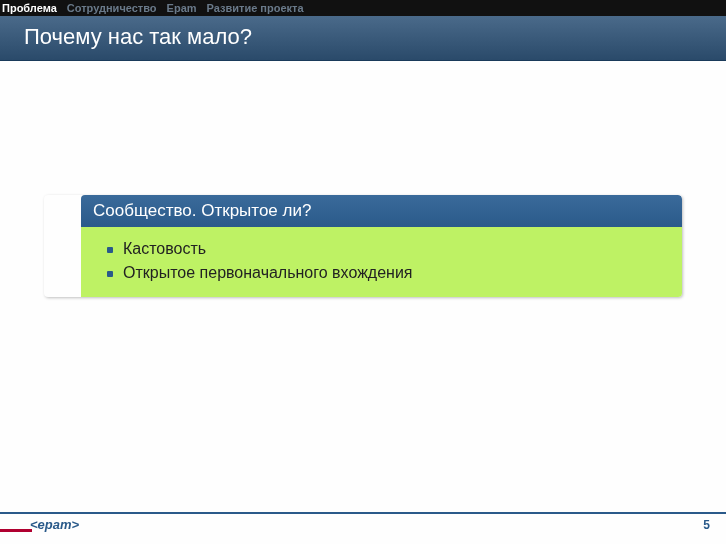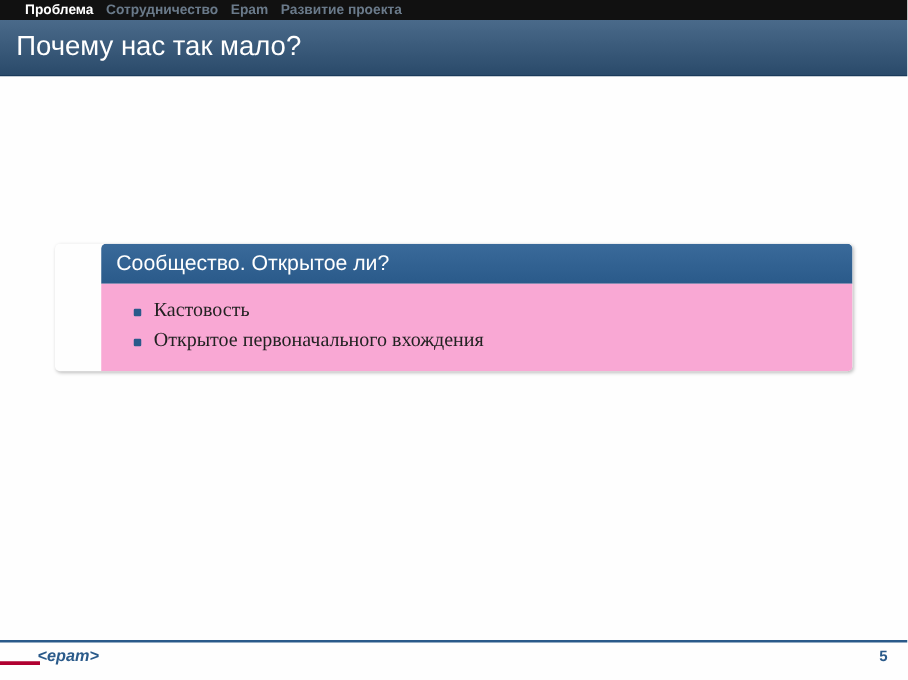--- a/index.html
+++ b/index.html
@@ -8,32 +8,32 @@
     height: 544px;
     background: #fefefe;
     font-family: "Helvetica Neue", Helvetica, Arial, sans-serif;
     position: relative;
     overflow: hidden;
   }
   .nav {
     background: #111;
     color: #999;
     font-size: 11px;
-    padding: 2px 20px;
+    padding: 2px 2px;
     display: flex;
     gap: 10px;
     font-weight: bold;
   }
   .nav span.active { color: #fff; }
   .nav span { color: #6a7a8a; }
   .title-bar {
     background: linear-gradient(to bottom, #4a6a8a, #2a4a6a);
     color: #fff;
     font-size: 22px;
-    padding: 8px 16px 10px 13px;
+    padding: 8px 16px 10px 24px;
     border-bottom: 1px solid #1a3a5a;
   }
   .content {
     position: absolute;
     top: 195px;
     left: 44px;
     width: 638px;
   }
   .block {
     border-radius: 4px;
@@ -43,23 +43,22 @@
   }
   .block-title {
     background: linear-gradient(to bottom, #3a6a9a, #2a5a8a);
     color: #fff;
     font-size: 17px;
     padding: 6px 12px;
     border-top-left-radius: 4px;
     border-top-right-radius: 4px;
   }
   .block-body {
-    background: #f9a8d4;
+    background: #bef264;
     padding: 10px 20px 12px 20px;
-    font-family: Liberation Serif, serif;
   }
   .block-body ul { list-style: none; }
   .block-body li {
     font-size: 16px;
     padding: 3px 0 3px 22px;
     position: relative;
     color: #222;
   }
   .block-body li::before {
     content: "";

